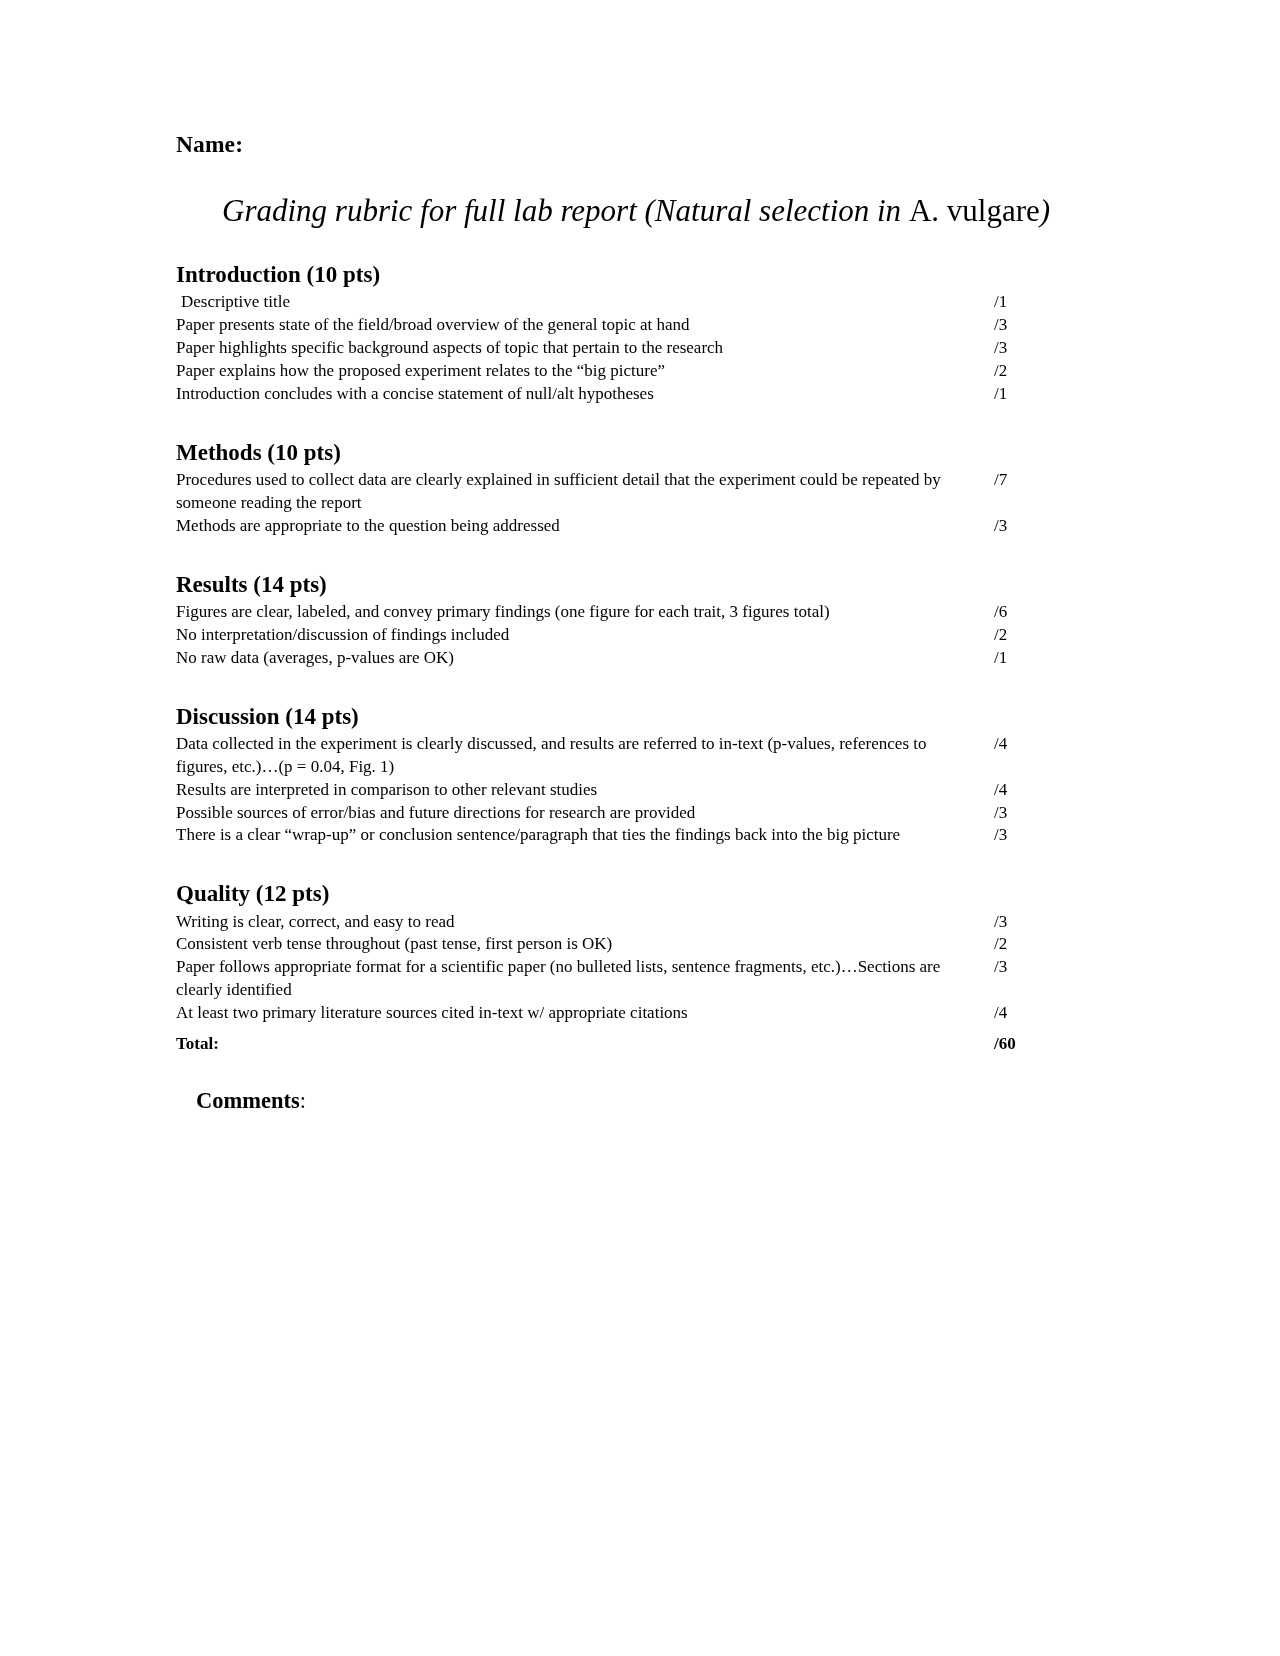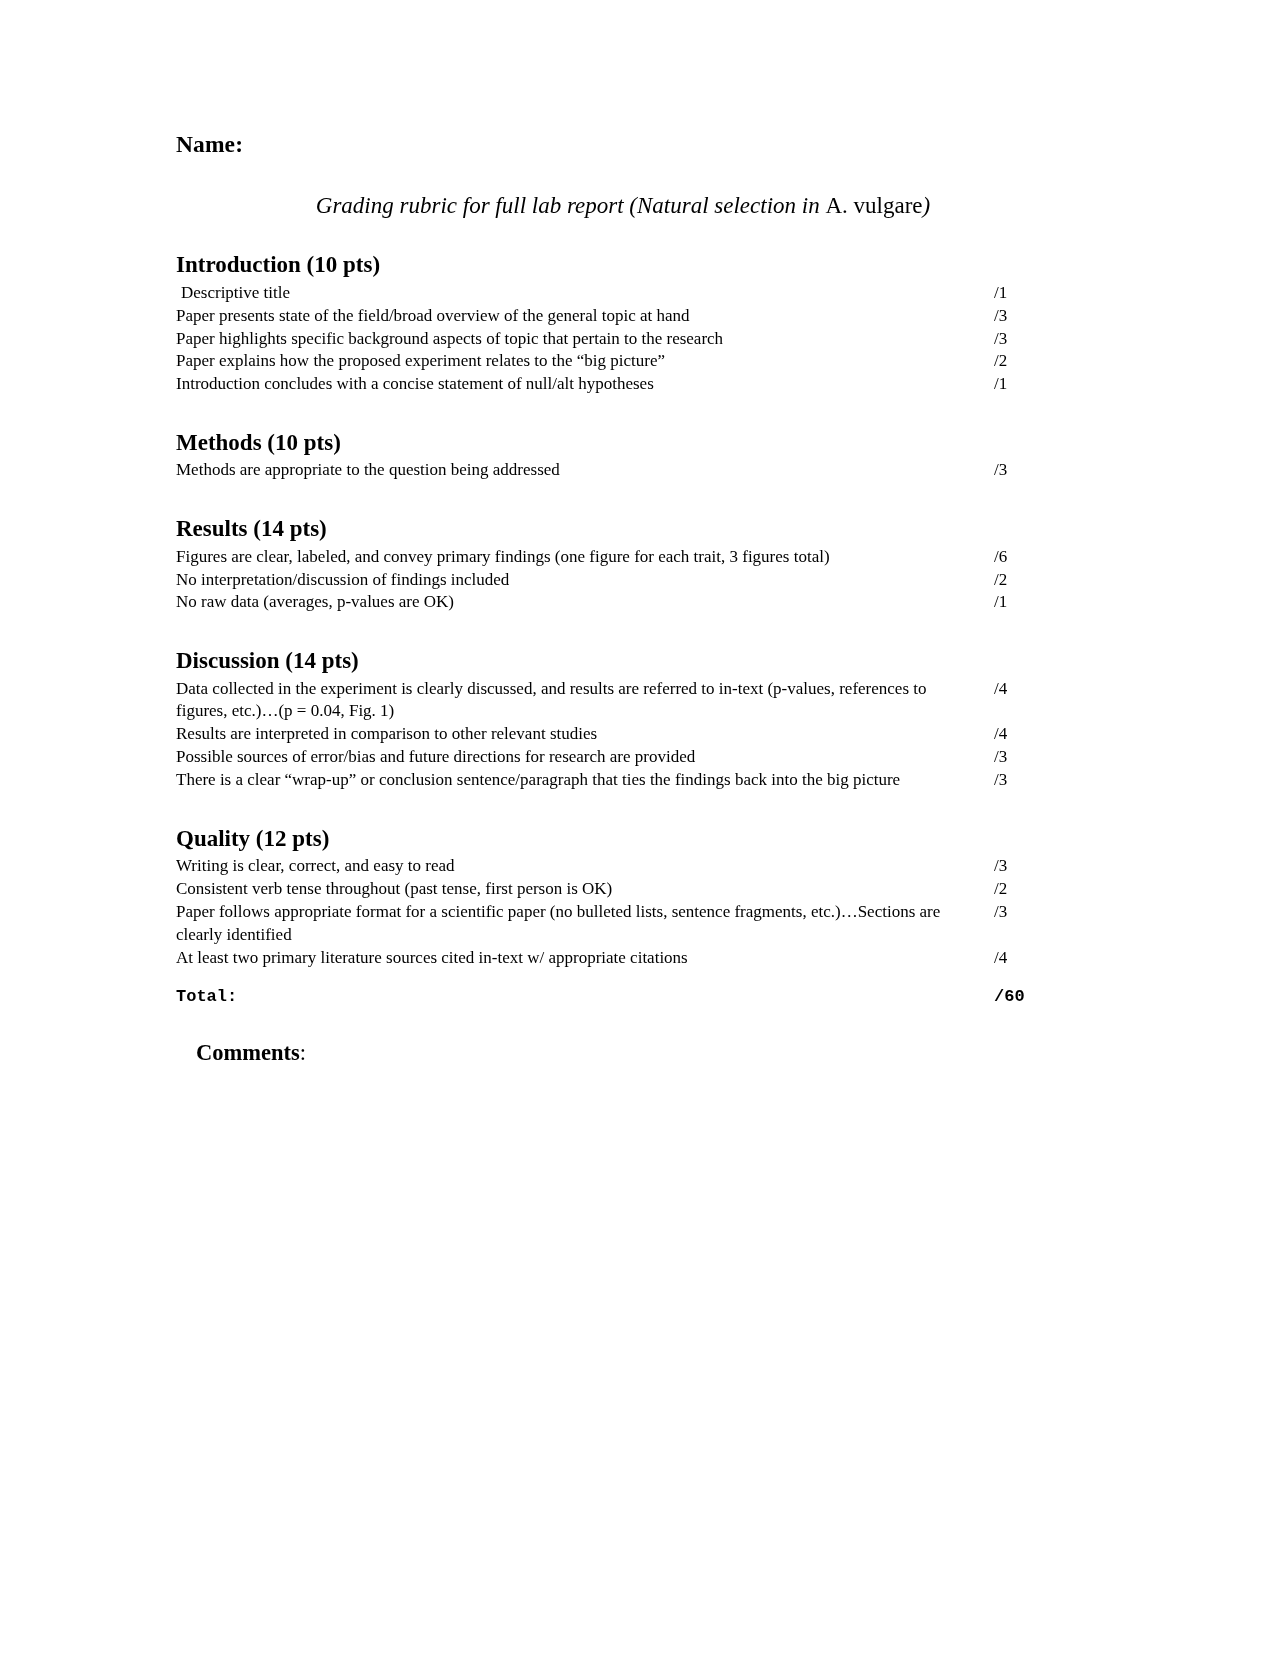--- a/index.html
+++ b/index.html
@@ -32,21 +32,21 @@
     font-size: 23.5px;
     line-height: 1.1;
     letter-spacing: 0.1px;
   }
 
   
   .doc-title {
     margin-top: 34px;
     text-align: center;
     font-style: italic;
-    font-size: 23px;
+    font-size: 31px;
     line-height: 1.2;
     padding-left: 46px;
     white-space: nowrap;
   }
   .doc-title .roman {
     font-style: normal;
   }
 
   
   .section {
@@ -81,22 +81,21 @@
     flex: 1 1 auto;
     text-align: left;
     padding-left: 18px;
     white-space: nowrap;
   }
   .row.indent .criterion {
     padding-left: 5px;
   }
   .row.total {
     font-weight: bold;
-    margin-top: 16px;
-    font-family: Liberation Mono, monospace;
+    margin-top: 8px;
   }
 
   
   .comments {
     margin-top: 30px;
     font-size: 22.5px;
     line-height: 1.3;
     margin-left: 20px;
   }
   .comments b {
@@ -136,20 +135,24 @@
             <div class="row">
               <div class="criterion">Introduction concludes with a concise statement of null/alt hypotheses</div>
               <div class="points">/1</div>
             </div>
           </div>
         </div>
         <div class="section">
           <div class="section-heading">Methods (10 pts)</div>
           <div class="rows">
             <div class="row">
+              <div class="criterion">Procedures used to collect data are clearly explained in sufficient detail that the experiment could be repeated by someone reading the report</div>
+              <div class="points">/7</div>
+            </div>
+            <div class="row">
               <div class="criterion">Methods are appropriate to the question being addressed</div>
               <div class="points">/3</div>
             </div>
           </div>
         </div>
         <div class="section">
           <div class="section-heading">Results (14 pts)</div>
           <div class="rows">
             <div class="row">
               <div class="criterion">Figures are clear, labeled, and convey primary findings (one figure for each trait, 3 figures total)</div>

